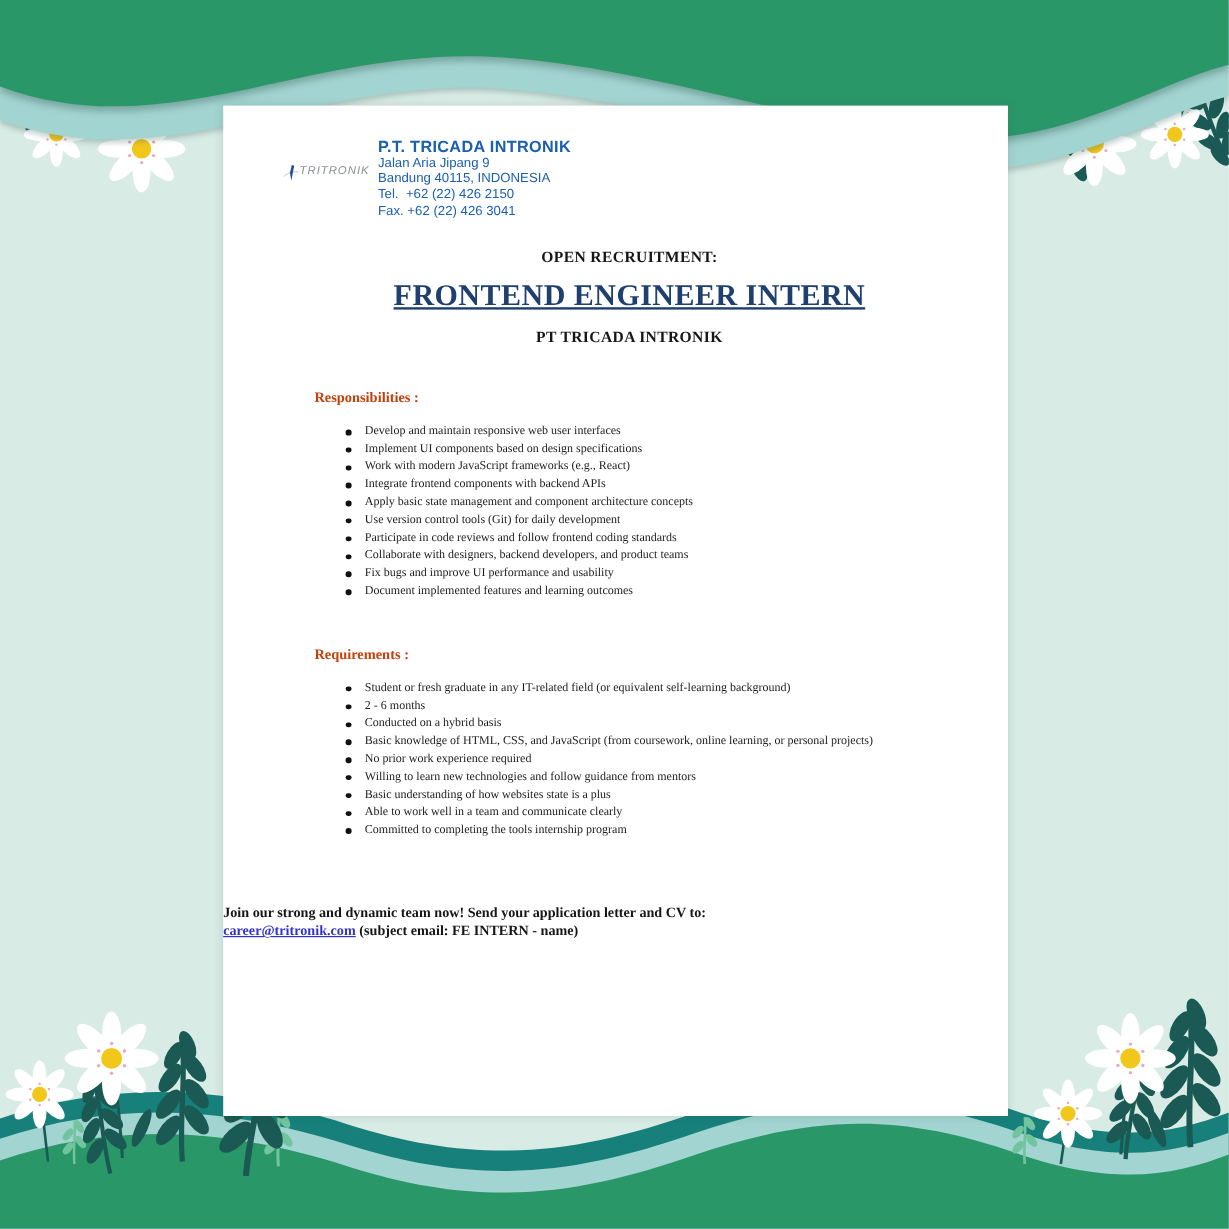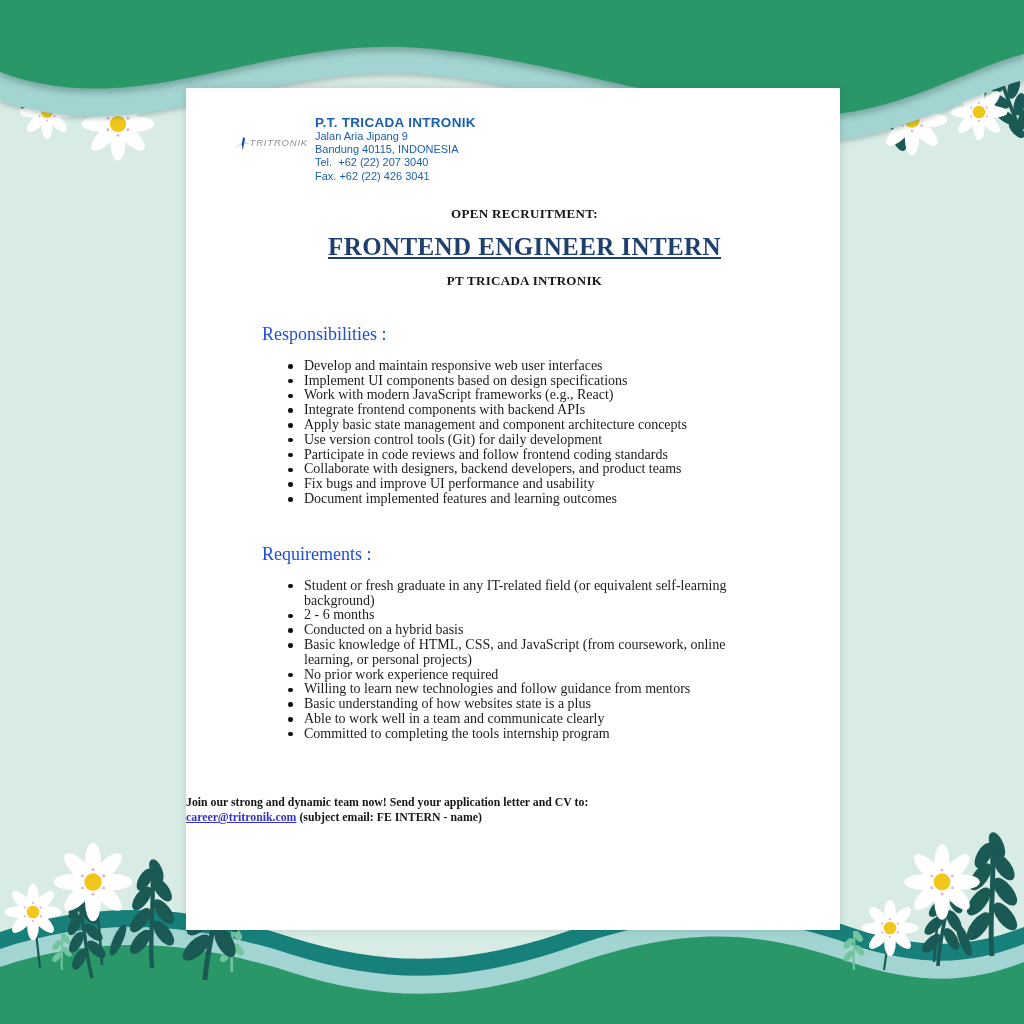--- a/index.html
+++ b/index.html
@@ -40,27 +40,27 @@
 
   .title-block { text-align:center;margin-left:23px; }
   .kicker { margin-top:23px; font-weight:bold; font-size:13px; color:#161616; letter-spacing:.3px; }
   .position-title {
     margin-top:11px; font-weight:bold; font-size:25px; letter-spacing:.4px;
     color:var(--title_navy,#1f3f6e); text-decoration:underline;
   }
   .company-sub { margin-top:12px; font-weight:bold; font-size:13px; color:#161616; letter-spacing:.3px; }
 
   .section { margin-left:76px; margin-right:66px; }
-  .section-heading { font-weight:normal; font-size:18px; color:#1d4ed8; }
+  .section-heading { font-weight:bold; font-size:12px; color:#c2410c; }
   .section-resp .section-heading { margin-top:35px; }
   .section-req  .section-heading { margin-top:37px; }
   ul.bullets { list-style:none; margin:14px 0 0 25px; width:478px; }
   ul.bullets li {
     position:relative; padding-left:17px;
-    font-size:14px; line-height:14.8px; color:#1c1c1c;
+    font-size:10px; line-height:14.8px; color:#1c1c1c;
   }
   ul.bullets li::before {
     content:""; position:absolute; left:1px; top:5.2px;
     width:4.5px; height:4.5px; border-radius:50%; background:#111;
   }
 
   .page-footer { margin-top:53px; font-weight:bold; font-size:11.8px; line-height:15.5px; color:#161616; }
   .email-link { color:var(--link_blue,#3333cc); text-decoration:underline; font-weight:bold; }
 </style>
 </head>
@@ -178,21 +178,21 @@
         <path d="M3,52 C 22,34 48,28 67,33" stroke="#9aa0a8" stroke-width="2.6" fill="none"></path>
         <path d="M37,2 L47,7 L35,70 L29,36 Z" fill="#1b4fa0"></path>
         <path d="M37,2 L47,7 L44,13 Z" fill="#1b4fa0"></path>
       </svg>
       <span class="logo-text">TRITRONIK</span>
     </div>
     <div class="company-info">
       <div class="company-name">P.T. TRICADA INTRONIK</div>
       <div class="addr-line">Jalan Aria Jipang 9</div>
       <div class="addr-line">Bandung 40115, INDONESIA</div>
-      <div class="addr-line">Tel.  +62 (22) 207 3040</div>
+      <div class="addr-line">Tel.  +62 (22) 426 2150</div>
       <div class="addr-line">Fax. +62 (22) 426 3041</div>
     </div>
   </div>
 
   <div class="title-block">
     <div class="kicker">OPEN RECRUITMENT:</div>
     <div class="position-title">FRONTEND ENGINEER INTERN</div>
     <div class="company-sub">PT TRICADA INTRONIK</div>
   </div>
 

